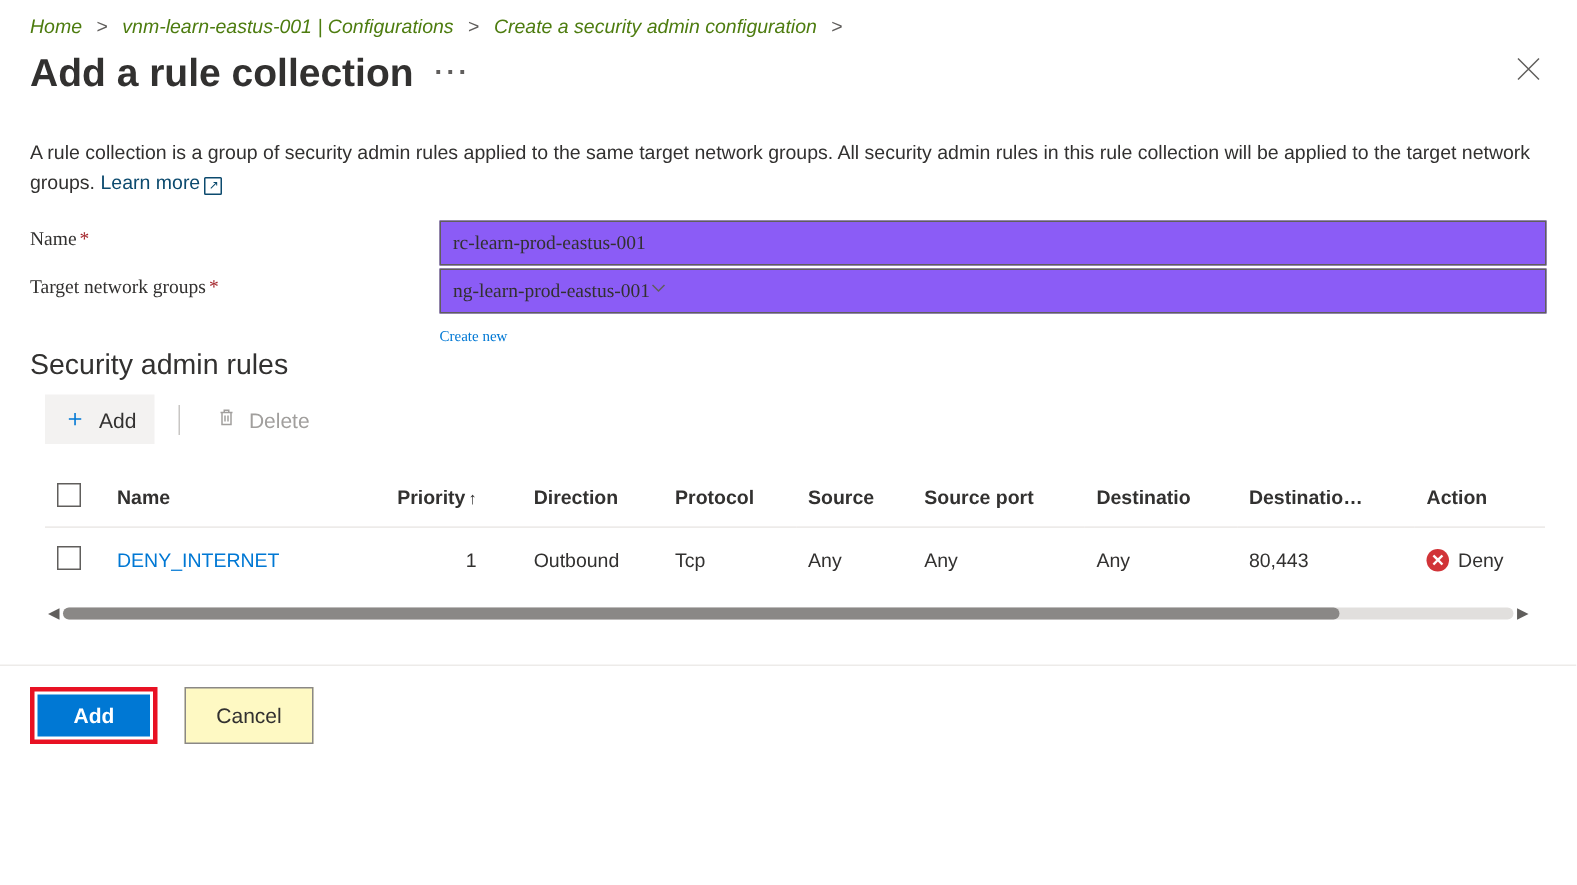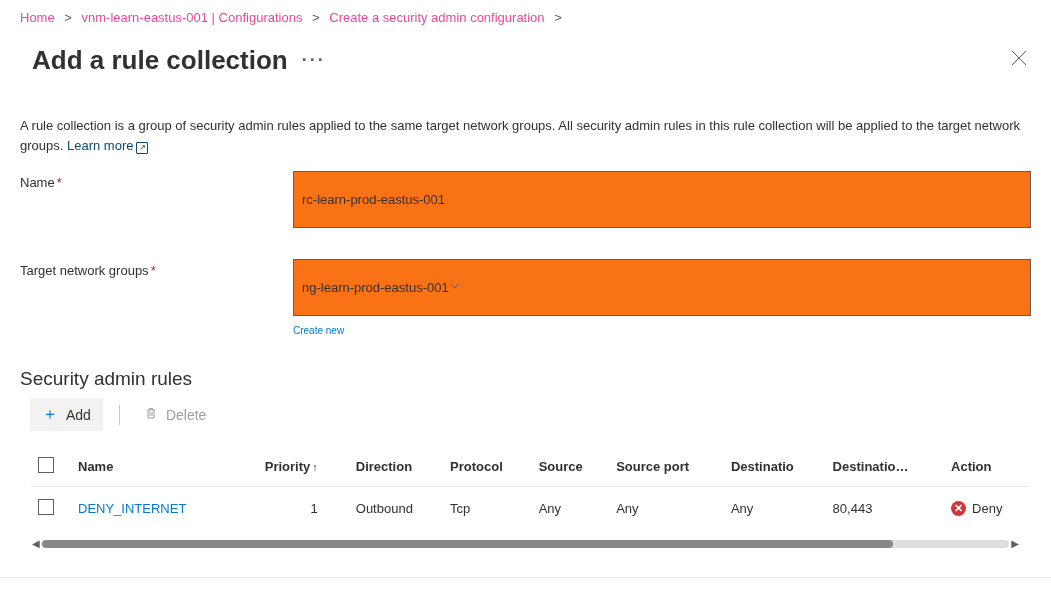--- a/index.html
+++ b/index.html
@@ -6,40 +6,40 @@
   body {
     margin: 0;
     font-family: "Segoe UI", -apple-system, BlinkMacSystemFont, sans-serif;
     font-size: 13px;
     color: #323130;
     background: #fff;
     width: 1051px;
   }
   .page { padding: 0 20px 0 20px; }
   .breadcrumb { padding: 10px 0 8px 0; font-size: 13px; }
-  .breadcrumb a { color: #ec4899; text-decoration: none; }
+  .breadcrumb a { color: #4d7c0f; text-decoration: none; font-style: italic; }
   .breadcrumb .sep { color: #605e5c; margin: 0 6px; }
   .title-row { display: flex; align-items: center; justify-content: space-between; margin-bottom: 28px;}
-  .title { font-size: 26px; font-weight: 600; margin: 12px; display:flex; align-items:center; gap:14px;}
+  .title { font-size: 26px; font-weight: 600; margin: 0; display:flex; align-items:center; gap:14px;}
   .title .dots { color: #605e5c; font-size: 18px; letter-spacing:2px; cursor:pointer;}
   .close-x { font-size: 18px; color: #605e5c; cursor: pointer; padding:4px;}
   .description { margin: 8px 0 16px 0; line-height: 1.5; color:#323130;}
   a.link { color: #0c4a6e; text-decoration: none; }
   .ext-icon::after { content:"\2197"; display:inline-block; border:1px solid currentColor; width:10px; height:10px; font-size:8px; line-height:9px; text-align:center; margin-left:3px; border-radius:1px;}
-  .form-row { display: flex; align-items: flex-start; margin-bottom: 31px; }
+  .form-row { display: flex; align-items: flex-start; margin-bottom: 2px; font-family: Liberation Serif, serif; }
   .form-label { width: 273px; flex-shrink:0; padding-top:4px; font-size:13px;}
   .req { color: #a4262c; margin-left:2px;}
   .form-control { flex: 1; }
   input.text, .select {
     width: 100%;
     border: 1px solid #605e5c;
-    padding: 20px 8px;
+    padding: 6px 8px;
     font-size: 13px;
     font-family: inherit;
-    background:#f97316;
+    background:#8b5cf6;
     color:#323130;
   }
   .select { display:flex; align-items:center; cursor:pointer;}
   .select .chev { color:#605e5c; }
   .sublink { margin-top:6px; }
   .sublink a { color:#0078d4; text-decoration:none; font-size:10px;}
   .section-title { font-weight:400; font-size:19px; margin-bottom:6px;}
   .section-desc { margin-bottom:16px; line-height:1.5;}
   .toolbar { display:flex; align-items:center; gap:0; margin:8px 0 16px 10px;}
   .toolbar .btn-add { display:flex; align-items:center; gap:8px; padding:6px 12px; background:#f3f2f1; border:none; cursor:pointer; font-size:14px; color:#323130;}

